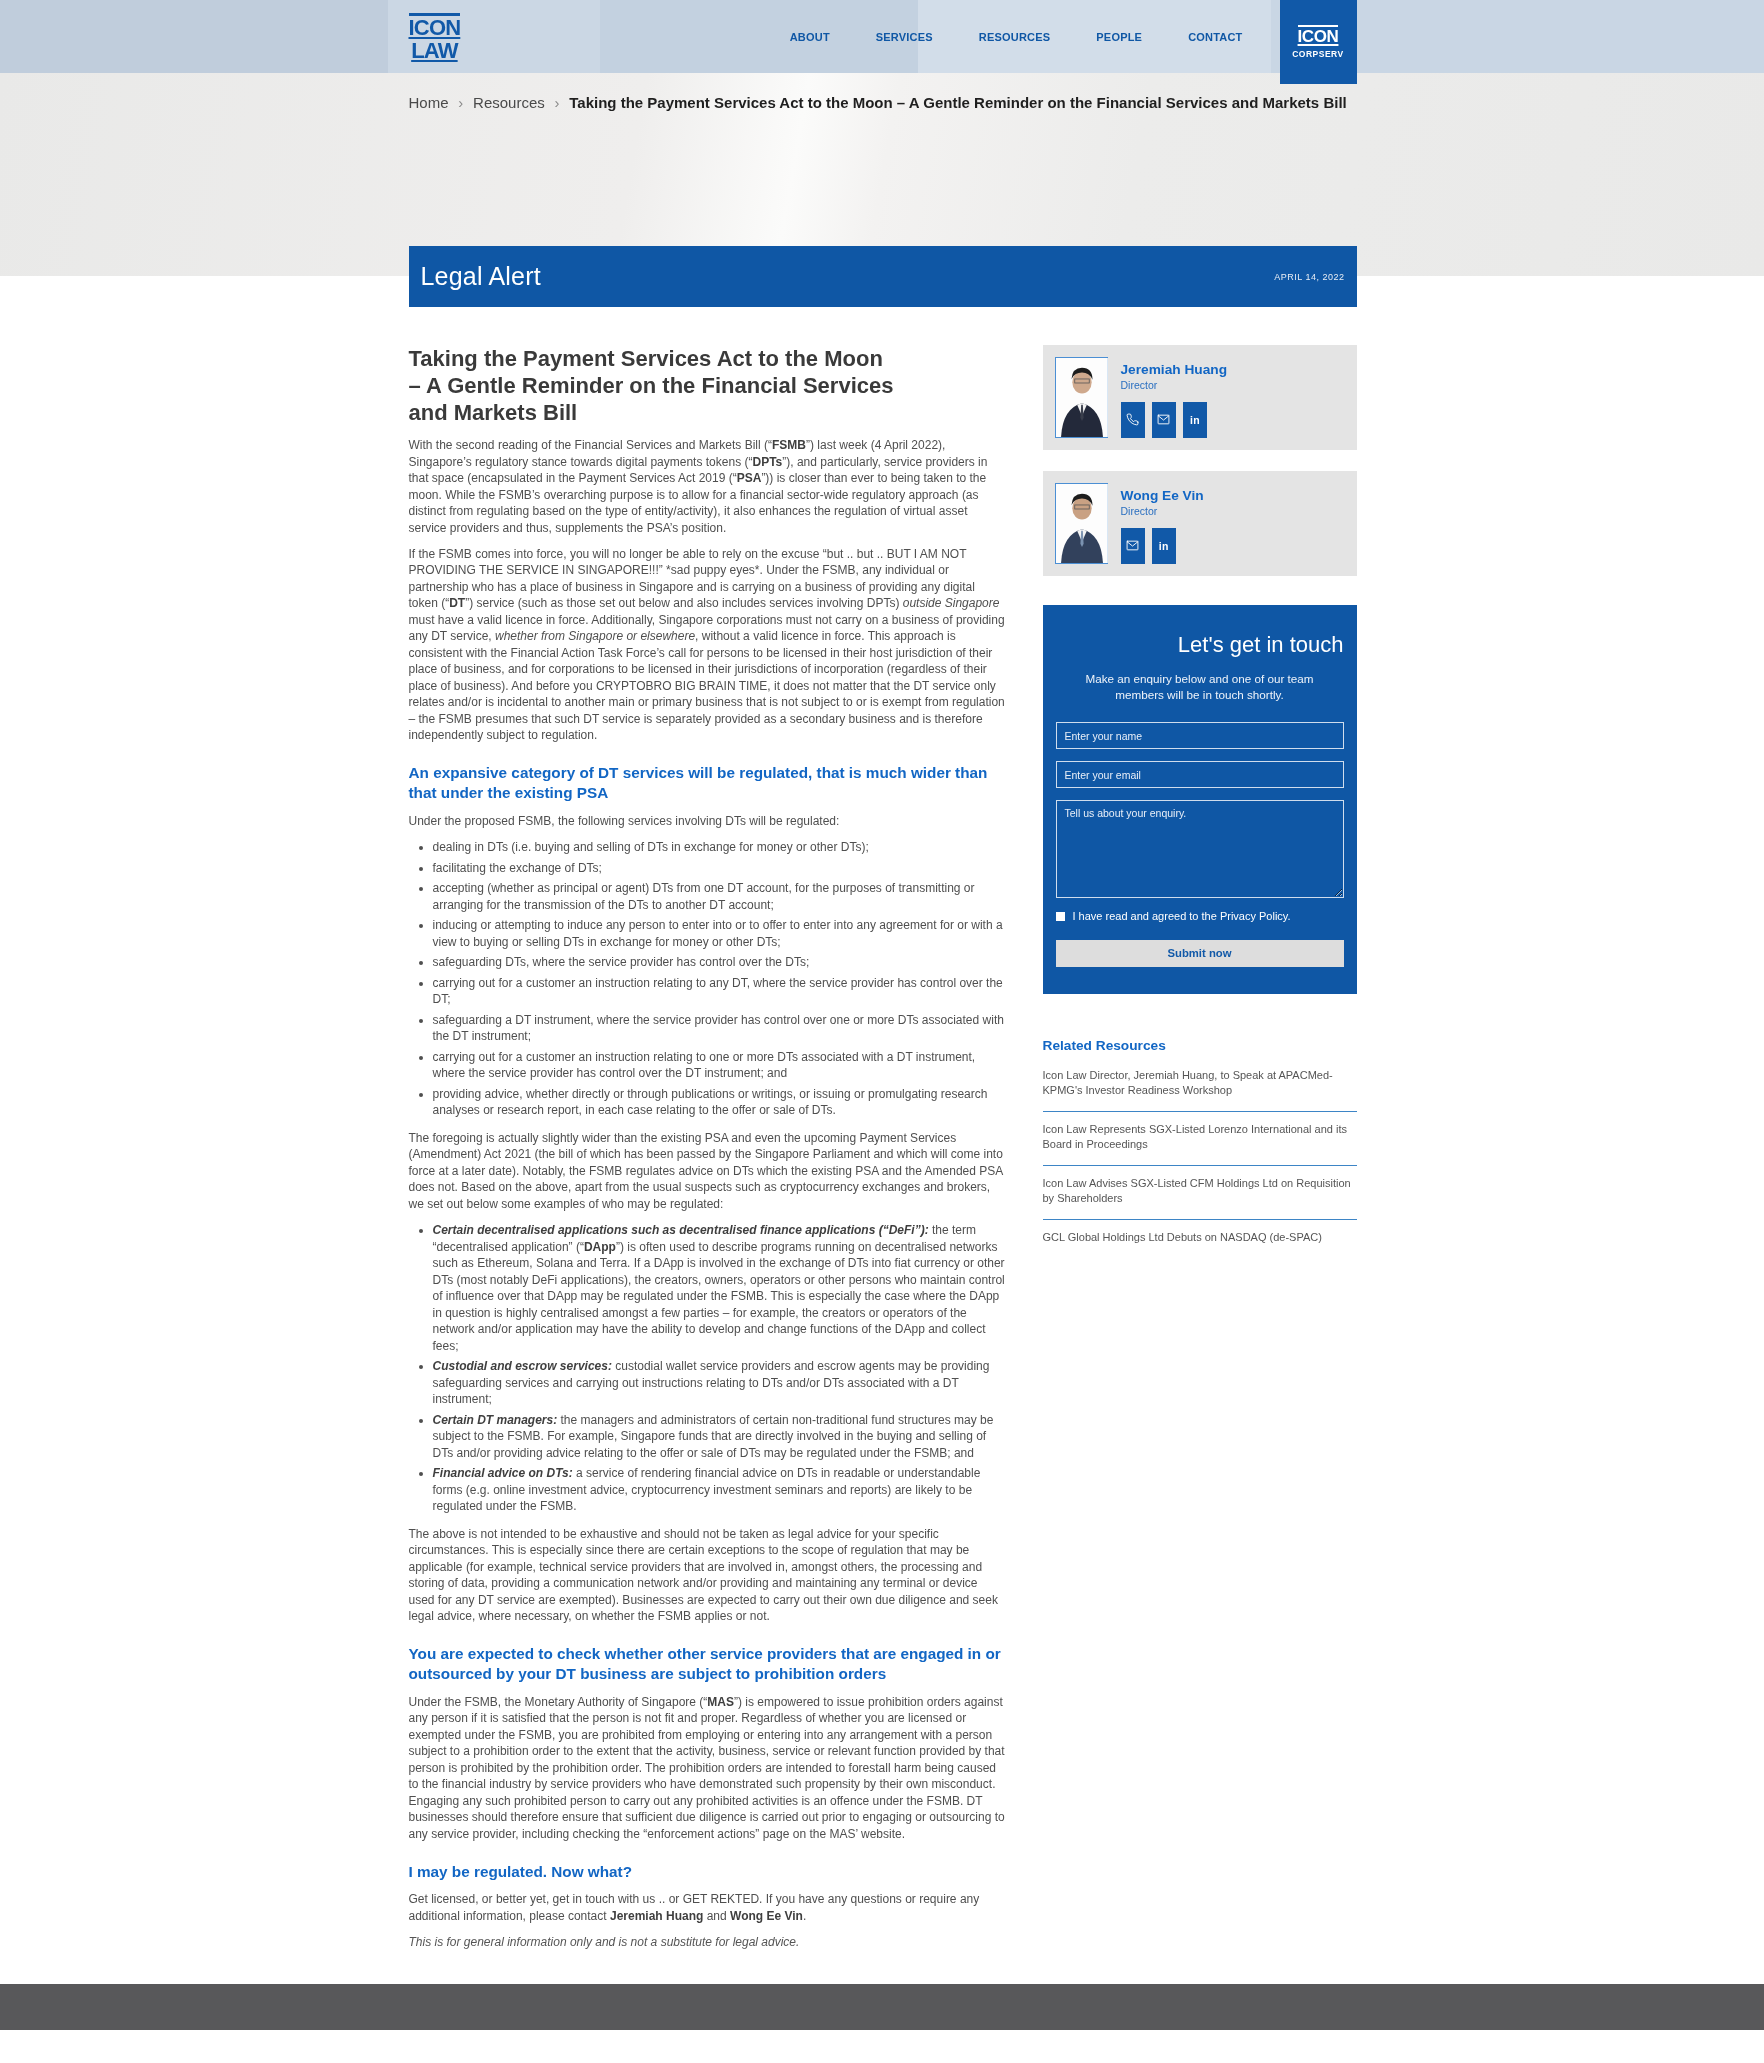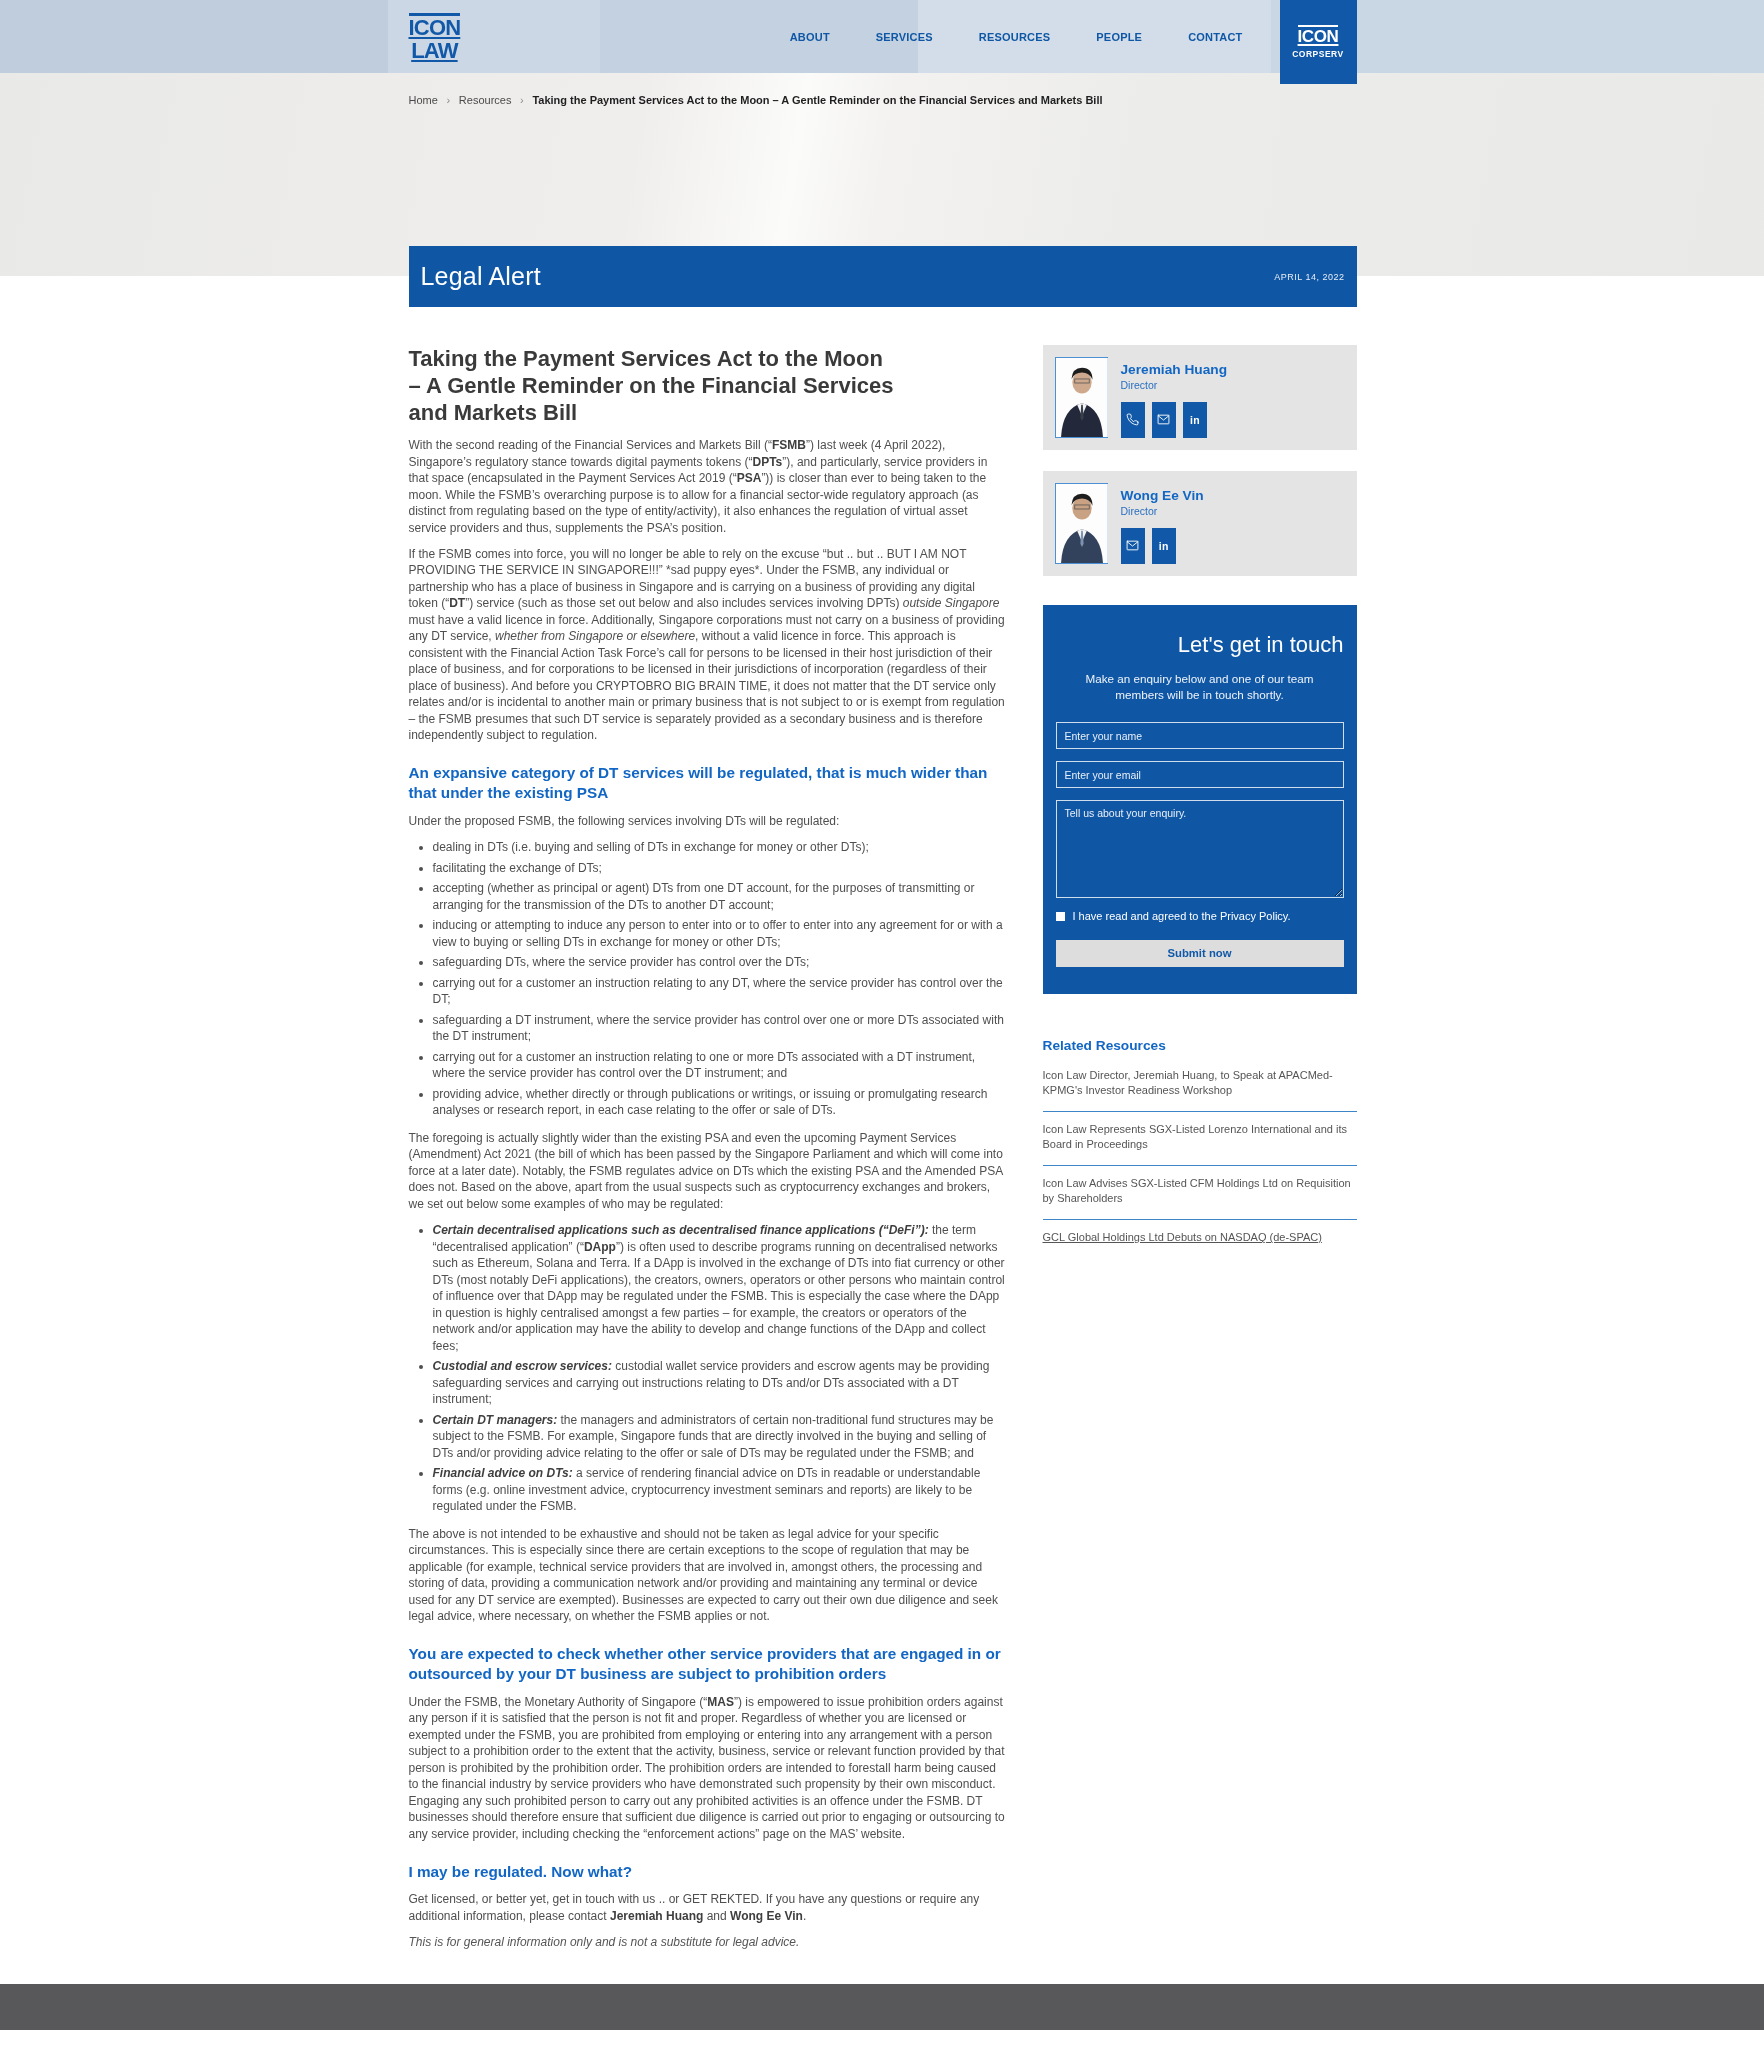--- a/index.html
+++ b/index.html
@@ -36,21 +36,21 @@
   }
   .corpserv .c1 { font-weight:800; font-size:17px; letter-spacing:-0.4px; border-top:2.4px solid #fff; padding-top:0.8px;
     text-decoration:underline; text-decoration-thickness:1.6px; text-underline-offset:1.6px; line-height:1.1;}
   .corpserv .c2 { font-size:8.5px; font-weight:700; letter-spacing:0.5px; margin-top:2.4px; }
 
   
   .hero {
     height:203px; position:relative;
     background:linear-gradient(100deg,#e9e9e8 0%,#efeeed 36%,#fbfbfa 45%,#f3f2f1 50%,#ececeb 64%,#e9e9e8 100%);
   }
-  .breadcrumb { position:absolute; top:21px; left:0; font-size:11px; color:#4a4a4a; }
+  .breadcrumb { position:absolute; top:21px; left:0; font-size:15px; color:#4a4a4a; }
   .breadcrumb a { color:#4a4a4a; text-decoration:none; cursor:pointer; }
   .breadcrumb .sep { color:#8a8a8a; margin:0 5.6px; }
   .breadcrumb .current { font-weight:700; color:#1f1f1f; }
   .alert-banner {
     position:absolute; top:173px; left:0; right:0; height:61px; z-index:2;
     background:#0f57a5; color:#fff;
     display:flex; align-items:center; justify-content:space-between; padding:0 12px;
   }
   .alert-banner .cat { font-size:25px; font-weight:400; letter-spacing:0.2px; }
   .alert-banner .date { font-size:9px; letter-spacing:0.5px; color:#e9eef5; }
@@ -110,21 +110,21 @@
     display:block; width:100%; background:#dddddd; border:0; color:#1159a8;
     font-family:"Liberation Sans",sans-serif; font-size:11.3px; font-weight:700; padding:7.3px 0; cursor:pointer;
   }
 
   .related { margin-top:44px; }
   .related h4 { margin:0 0 4.8px 0; font-size:13.7px; font-weight:700; color:#1266c4; }
   .related-item {
     display:block; padding:10.5px 0 12px 0; font-size:11px; line-height:15.3px; color:#555;
     text-decoration:none; cursor:pointer; border-bottom:0.8px solid #3d85c6;
   }
-  .related-item:last-child { border-bottom:0;text-decoration:underline; }
+  .related-item:last-child { border-bottom:0; }
 
   
   .site-footer { height:46px; background:#58585a; margin-top:24px; }
   .footer-inner { height:100%; display:flex; align-items:center; justify-content:flex-end; gap:11.3px; color:#f0f0f0; font-size:9.7px; }
 </style>
 </head>
 <body>
 
 <header class="site-header">
   <div class="wrap header-inner">

